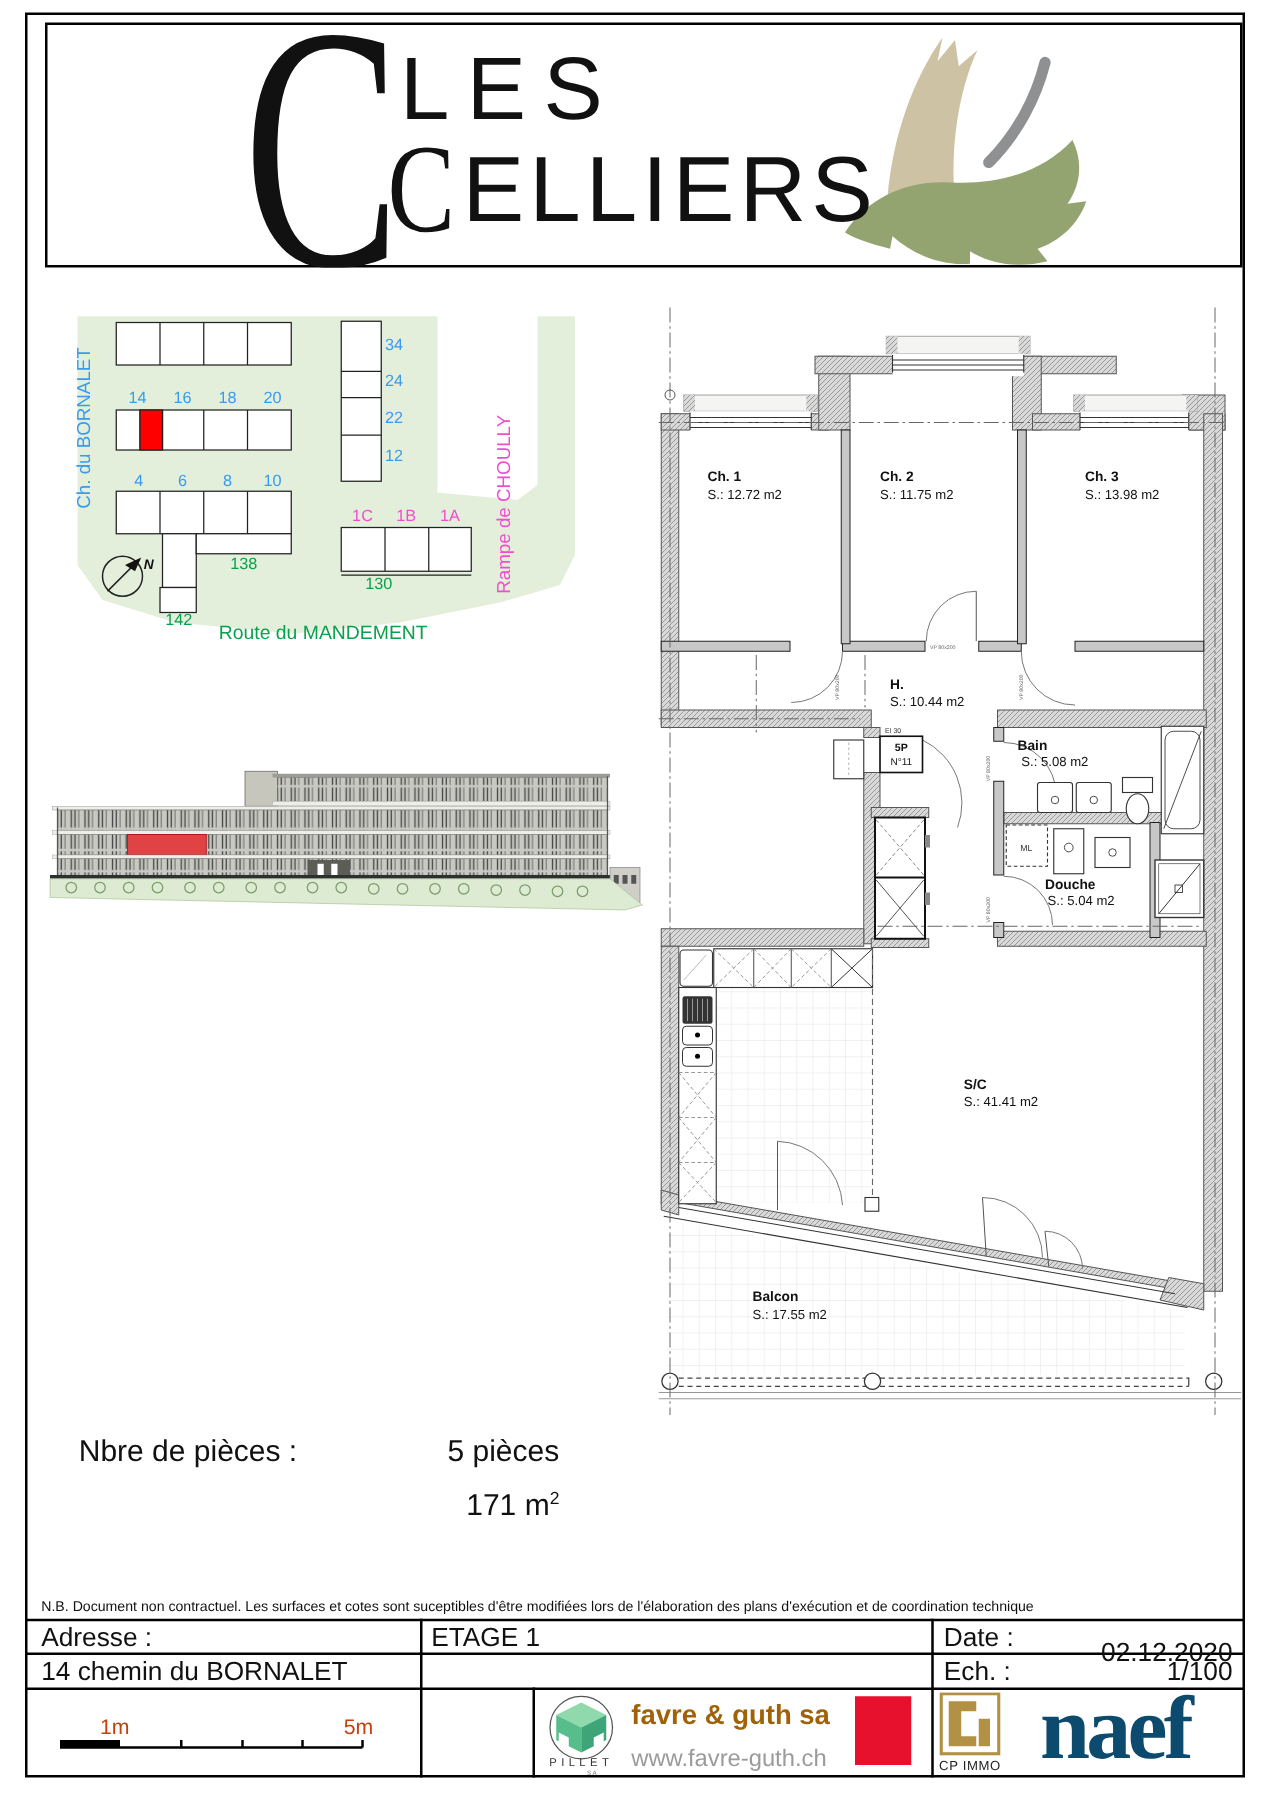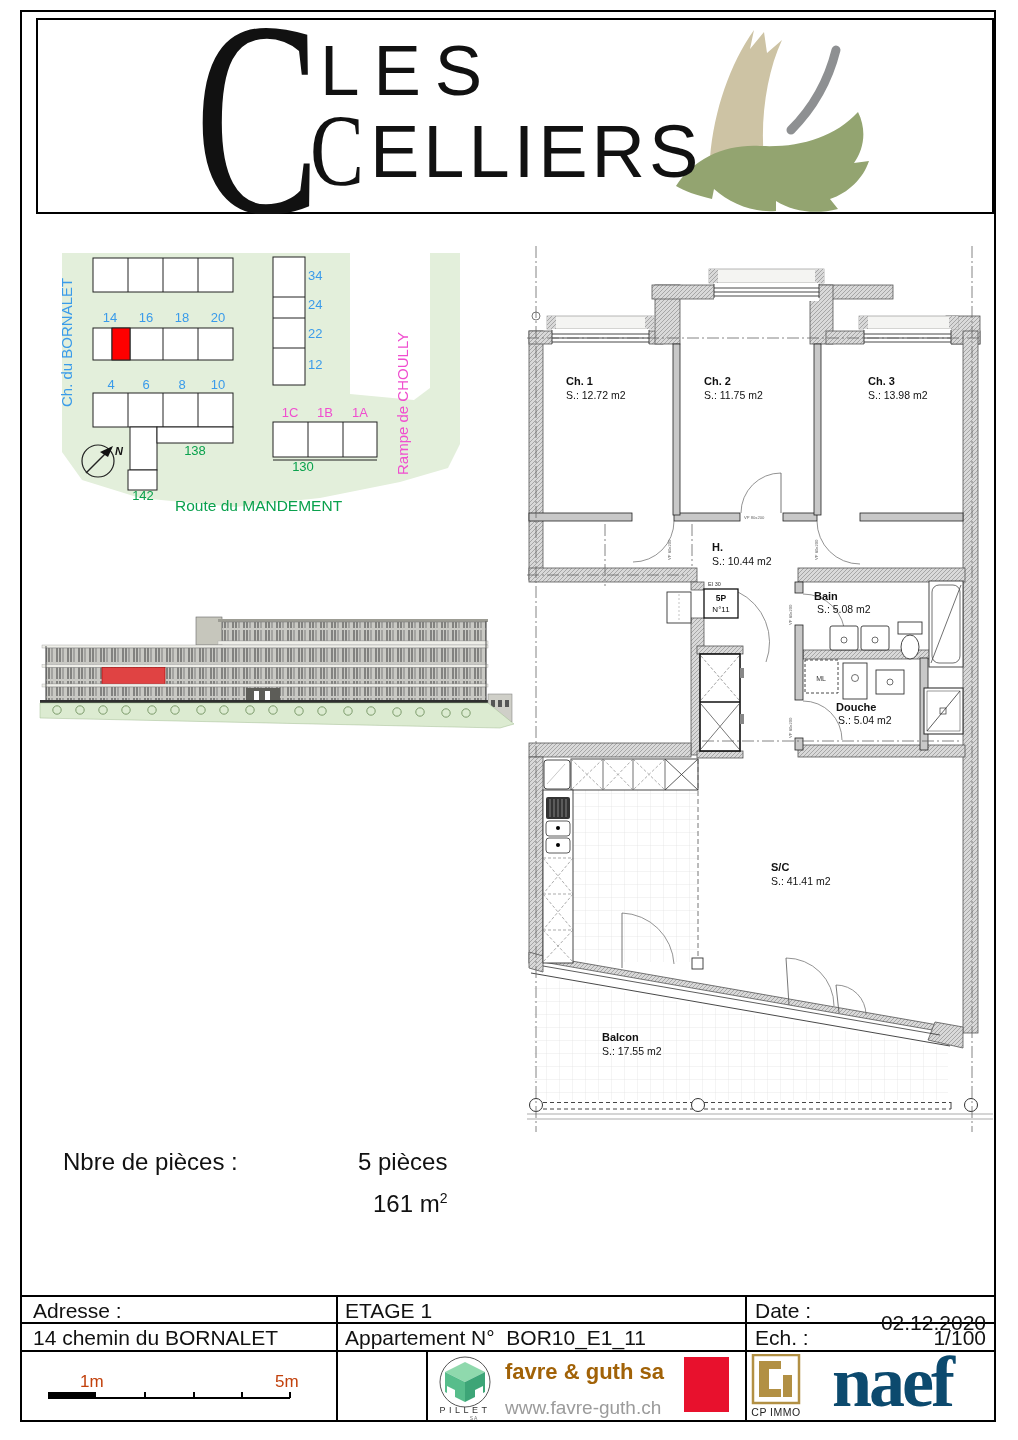--- a/index.html
+++ b/index.html
@@ -400,36 +400,36 @@
       <text x="838" y="724" font-size="10.5" fill="#111">S.: 5.04 m2</text>
       <text x="771" y="871" font-size="11" font-weight="bold" fill="#111">S/C</text>
       <text x="771" y="885" font-size="10.5" fill="#111">S.: 41.41 m2</text>
       <text x="602" y="1041" font-size="11" font-weight="bold" fill="#111">Balcon</text>
       <text x="602" y="1055" font-size="10.5" fill="#111">S.: 17.55 m2</text>
     </g>
   </svg>
 
   <div class="abs info-txt" style="left:63px;top:1148px;">Nbre de pièces :</div>
   <div class="abs info-txt" style="left:358px;top:1148px;">5 pièces</div>
-  <div class="abs info-txt" style="left:373px;top:1190px;"><span>161 m</span><sup style="font-size:14px;">2</sup></div>
-
+  <div class="abs info-txt" style="left:373px;top:1190px;"><span>171 m</span><sup style="font-size:14px;">2</sup></div>
+
+  <div class="abs disclaimer" style="left:33px;top:1280px;">N.B. Document non contractuel. Les surfaces et cotes sont suceptibles d'être modifiées lors de l'élaboration des plans d'exécution et de coordination technique</div>
 
   <div class="hline" style="left:20px;top:1295px;width:976px;"></div>
   <div class="hline" style="left:20px;top:1322px;width:976px;height:1.5px;"></div>
   <div class="hline" style="left:20px;top:1350px;width:976px;height:1.5px;"></div>
   <div class="vline" style="left:336px;top:1295px;height:127px;width:1.5px;"></div>
   <div class="vline" style="left:745px;top:1295px;height:127px;width:1.5px;"></div>
   <div class="vline" style="left:426px;top:1350px;height:72px;width:1.5px;"></div>
 
   <div class="abs ft" style="left:33px;top:1299px;">Adresse :</div>
   <div class="abs ft" style="left:345px;top:1299px;">ETAGE 1</div>
   <div class="abs ft" style="left:755px;top:1299px;">Date :</div>
   <div class="abs ft" style="left:755px;top:1299px;width:231px;text-align:right;margin-top:12px;">02.12.2020</div>
   <div class="abs ft" style="left:33px;top:1326px;">14 chemin du BORNALET</div>
-  <div class="abs ft" style="left:345px;top:1326px;"><span>Appartement N°</span>&nbsp;&nbsp;<span>BOR10_E1_11</span></div>
   <div class="abs ft" style="left:755px;top:1326px;">Ech. :</div>
   <div class="abs ft" style="left:755px;top:1326px;width:231px;text-align:right;">1/100</div>
 
   <div class="abs">
     <div class="abs scale-label" style="left:80px;top:1372px;">1m</div>
     <div class="abs scale-label" style="left:275px;top:1372px;">5m</div>
     <div class="abs" style="left:48px;top:1392px;width:48px;height:7px;background:#000;"></div>
     <div class="abs" style="left:96px;top:1397px;width:194px;height:1.5px;background:#000;"></div>
     <div class="abs" style="left:144px;top:1392px;width:1.5px;height:6px;background:#000;"></div>
     <div class="abs" style="left:193px;top:1392px;width:1.5px;height:6px;background:#000;"></div>

